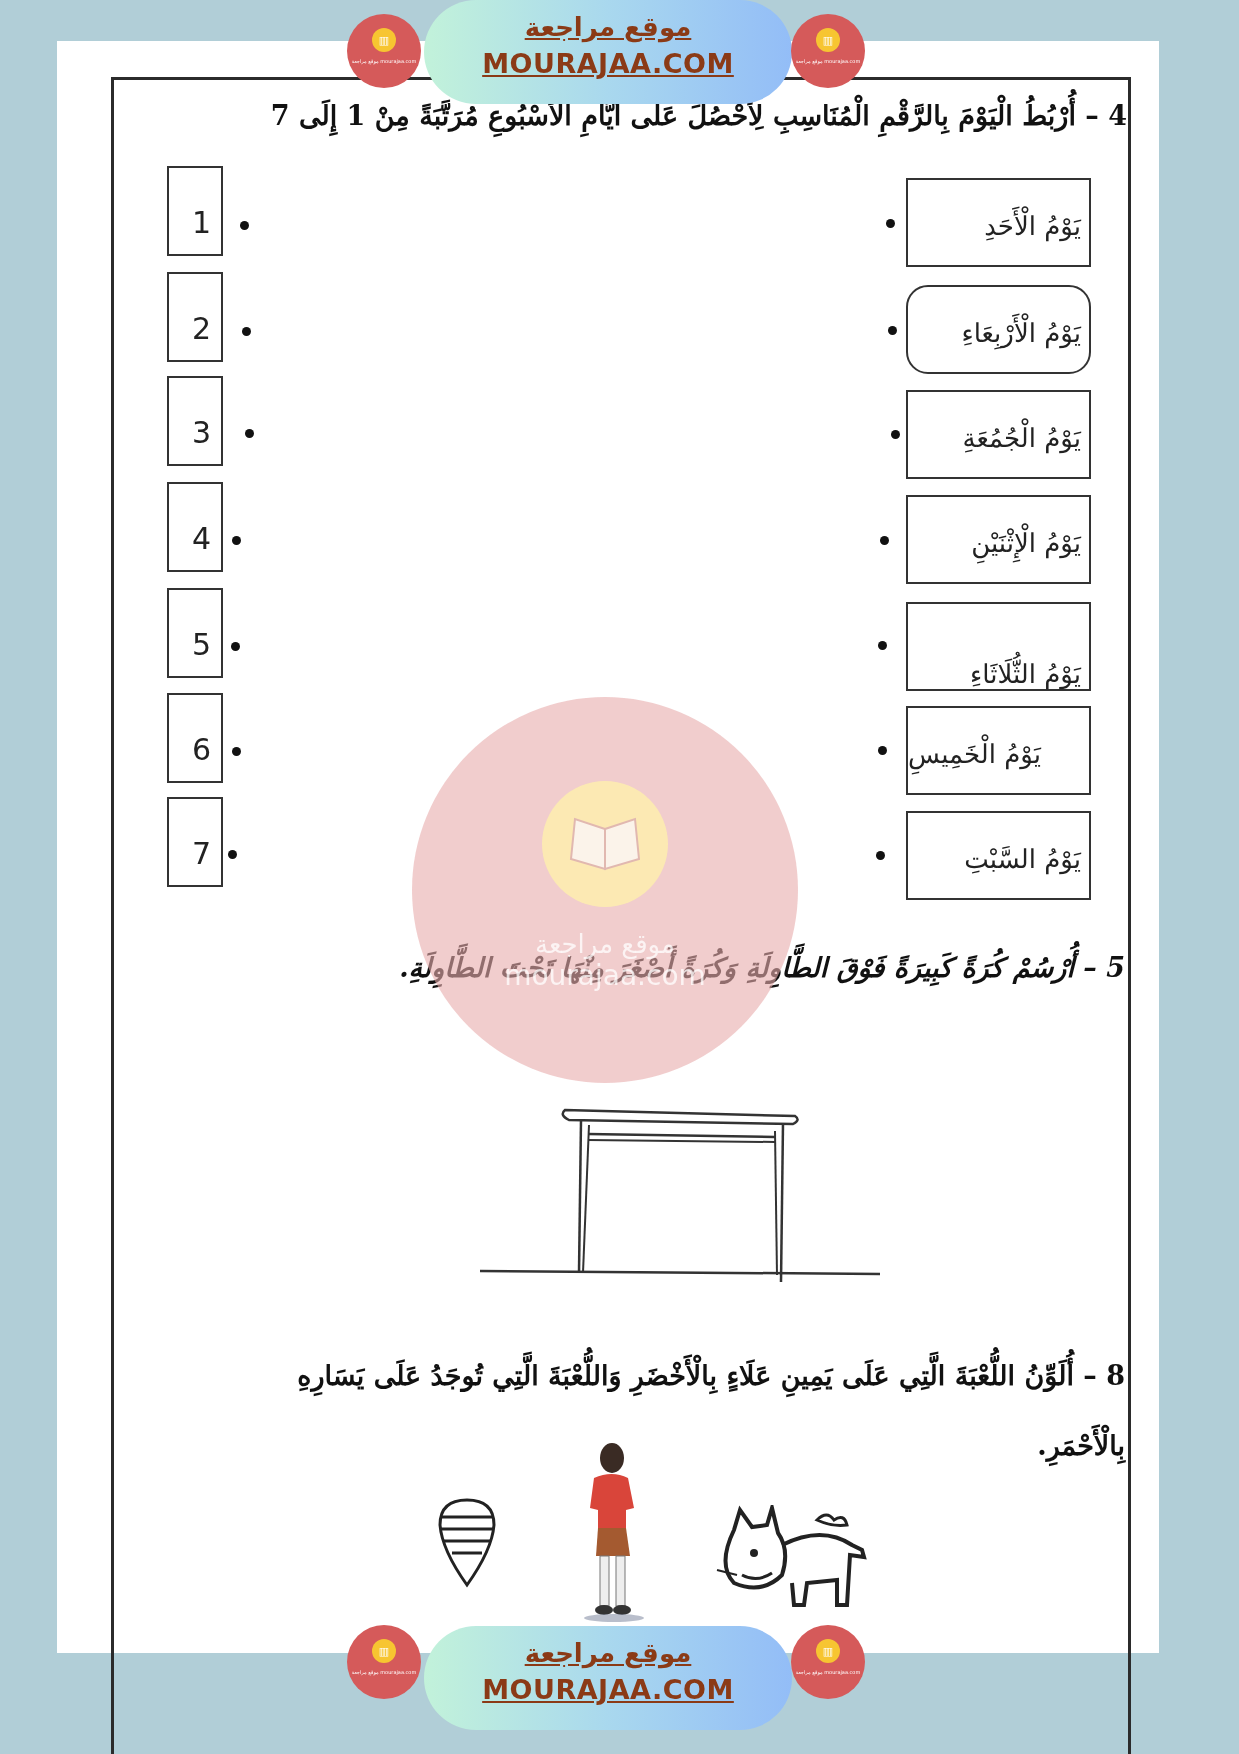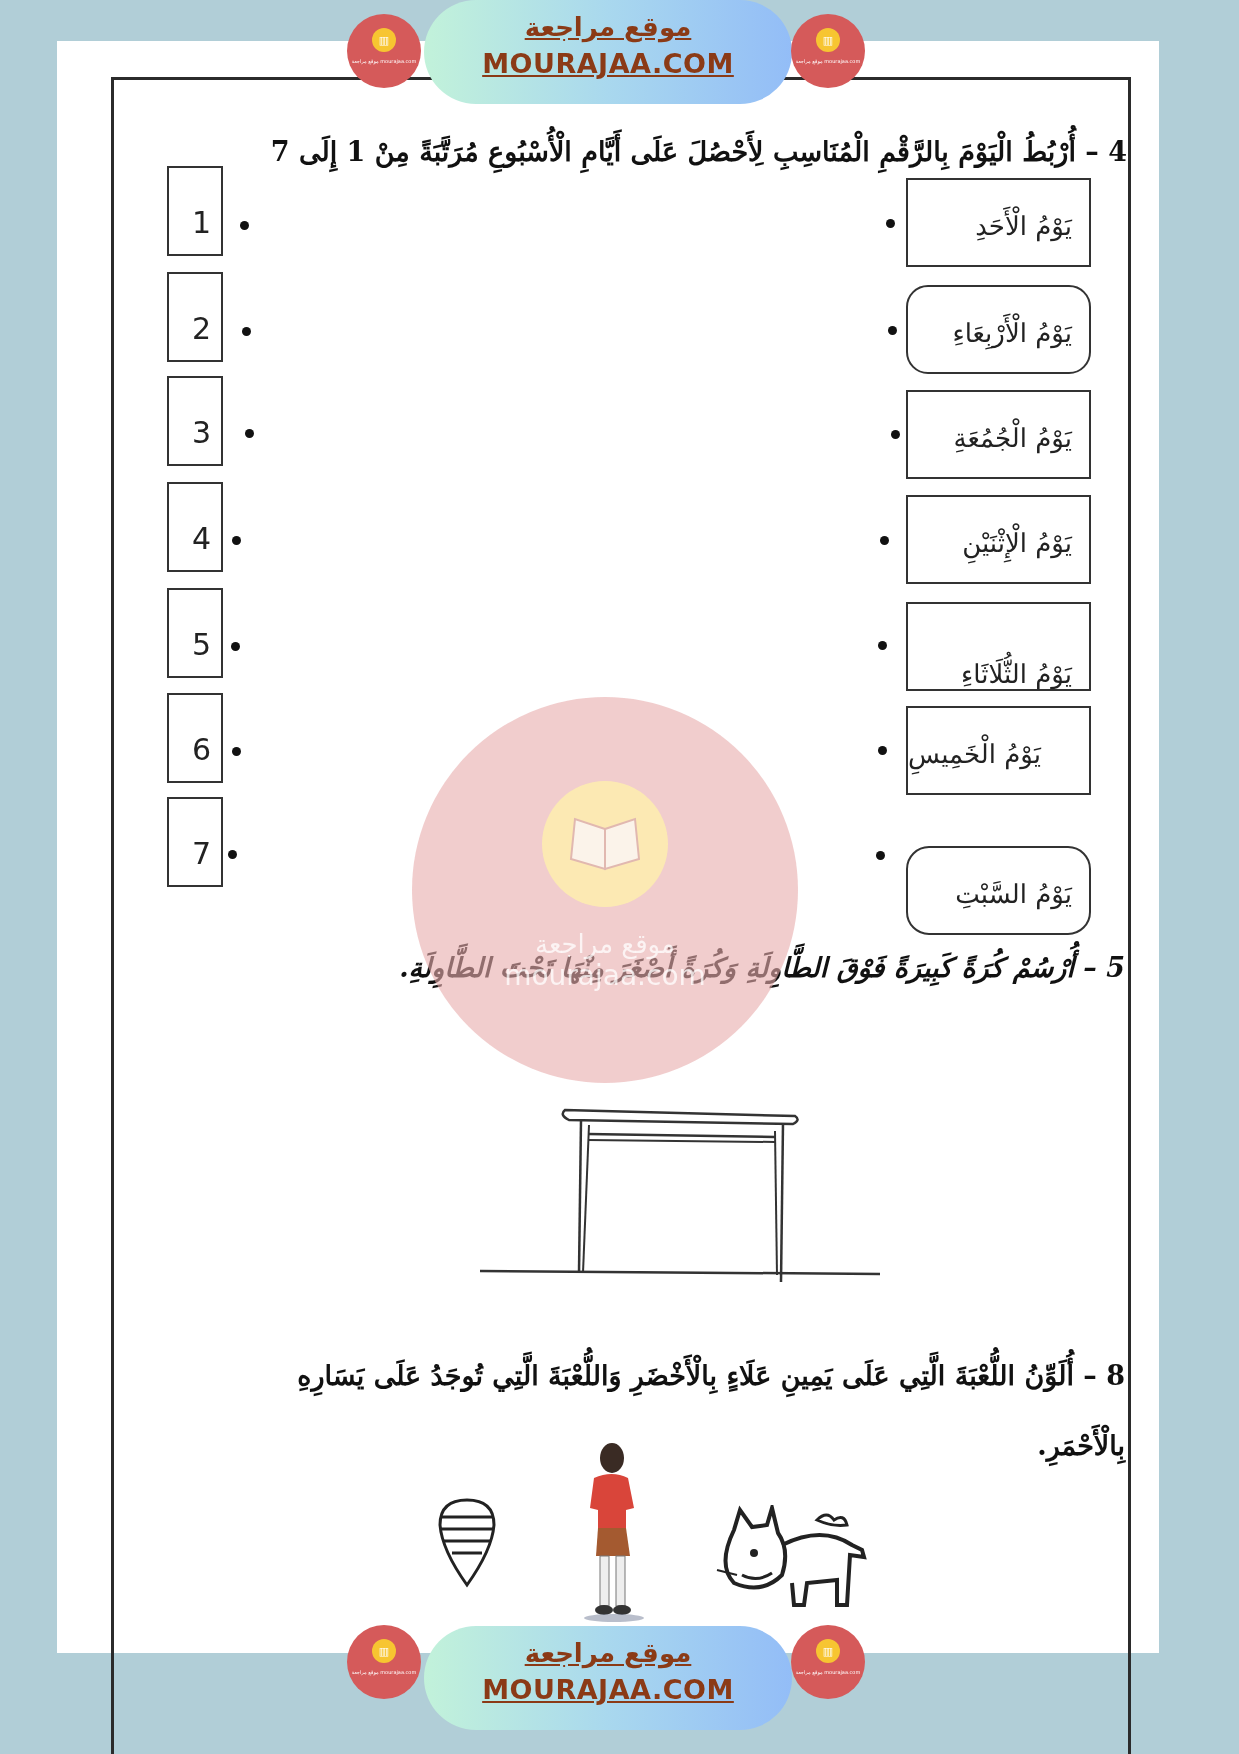--- a/index.html
+++ b/index.html
@@ -28,21 +28,21 @@
     display:flex; align-items:flex-end; justify-content:flex-end;
     padding:0 10px 14px 0;
   }
   .dot {
     position:absolute; width:9px; height:9px; border-radius:50%; background:#111;
   }
   .day-box {
     position:absolute; left:906px; width:185px; height:89px;
     border:2.5px solid #333; box-sizing:border-box;
     direction:rtl; font-family:"DejaVu Serif", serif; font-size:26px; color:#222;
-    display:flex; align-items:center; padding-right:17px; padding-top:6px;
+    display:flex; align-items:center; padding-right:8px; padding-top:6px;
   }
   .watermark {
     position:absolute; left:412px; top:697px; width:386px; height:386px;
     border-radius:50%; background:rgba(231,172,172,0.6);
   }
   .wm-inner {
     position:absolute; left:130px; top:84px; width:126px; height:126px;
     border-radius:50%; background:rgba(253,236,176,0.9);
     display:flex; align-items:center; justify-content:center;
   }
@@ -67,21 +67,21 @@
     display:flex; align-items:center; justify-content:center; font-size:11px; color:#fff;
   }
   .badge .tiny { font-size:5px; color:#fff; margin-top:6px; font-family:"DejaVu Sans",sans-serif; line-height:6px; text-align:center;}
 </style>
 </head>
 <body>
 
 <div class="page"></div>
 <div class="frame"></div>
 
-<div class="q-title" style="right:112px; top:100px; font-size:27px;margin-top:36px;">4 – أُرْبُطُ الْيَوْمَ بِالرَّقْمِ الْمُنَاسِبِ لِأَحْصُلَ عَلَى أَيَّامِ الْأُسْبُوعِ مُرَتَّبَةً مِنْ 1 إِلَى 7</div>
+<div class="q-title" style="right:112px; top:100px; font-size:27px;">4 – أُرْبُطُ الْيَوْمَ بِالرَّقْمِ الْمُنَاسِبِ لِأَحْصُلَ عَلَى أَيَّامِ الْأُسْبُوعِ مُرَتَّبَةً مِنْ 1 إِلَى 7</div>
 
 <div class="num-box" style="top:166px;">
     <span>1</span>
   </div>
 <div class="num-box" style="top:272px;">
     <span>2</span>
   </div>
 <div class="num-box" style="top:376px;">
     <span>3</span>
   </div>
@@ -117,21 +117,21 @@
   </div>
 <div class="day-box" style="top:495px;text-align:right;">
     <span>يَوْمُ الْإِثْنَيْنِ</span>
   </div>
 <div class="day-box" style="top:602px;align-items:flex-end;">
     <span>يَوْمُ الثُّلَاثَاءِ</span>
   </div>
 <div class="day-box" style="top:706px;justify-content:flex-end;">
     <span>يَوْمُ الْخَمِيسِ</span>
   </div>
-<div class="day-box" style="top:846px;border-radius:23px;">
+<div class="day-box" style="top:811px;">
     <span>يَوْمُ السَّبْتِ</span>
   </div>
 
 <div class="dot" style="left:886px; top:219px;"></div>
 <div class="dot" style="left:888px; top:326px;"></div>
 <div class="dot" style="left:891px; top:430px;"></div>
 <div class="dot" style="left:880px; top:536px;"></div>
 <div class="dot" style="left:878px; top:641px;"></div>
 <div class="dot" style="left:878px; top:746px;"></div>
 <div class="dot" style="left:876px; top:851px;"></div>

